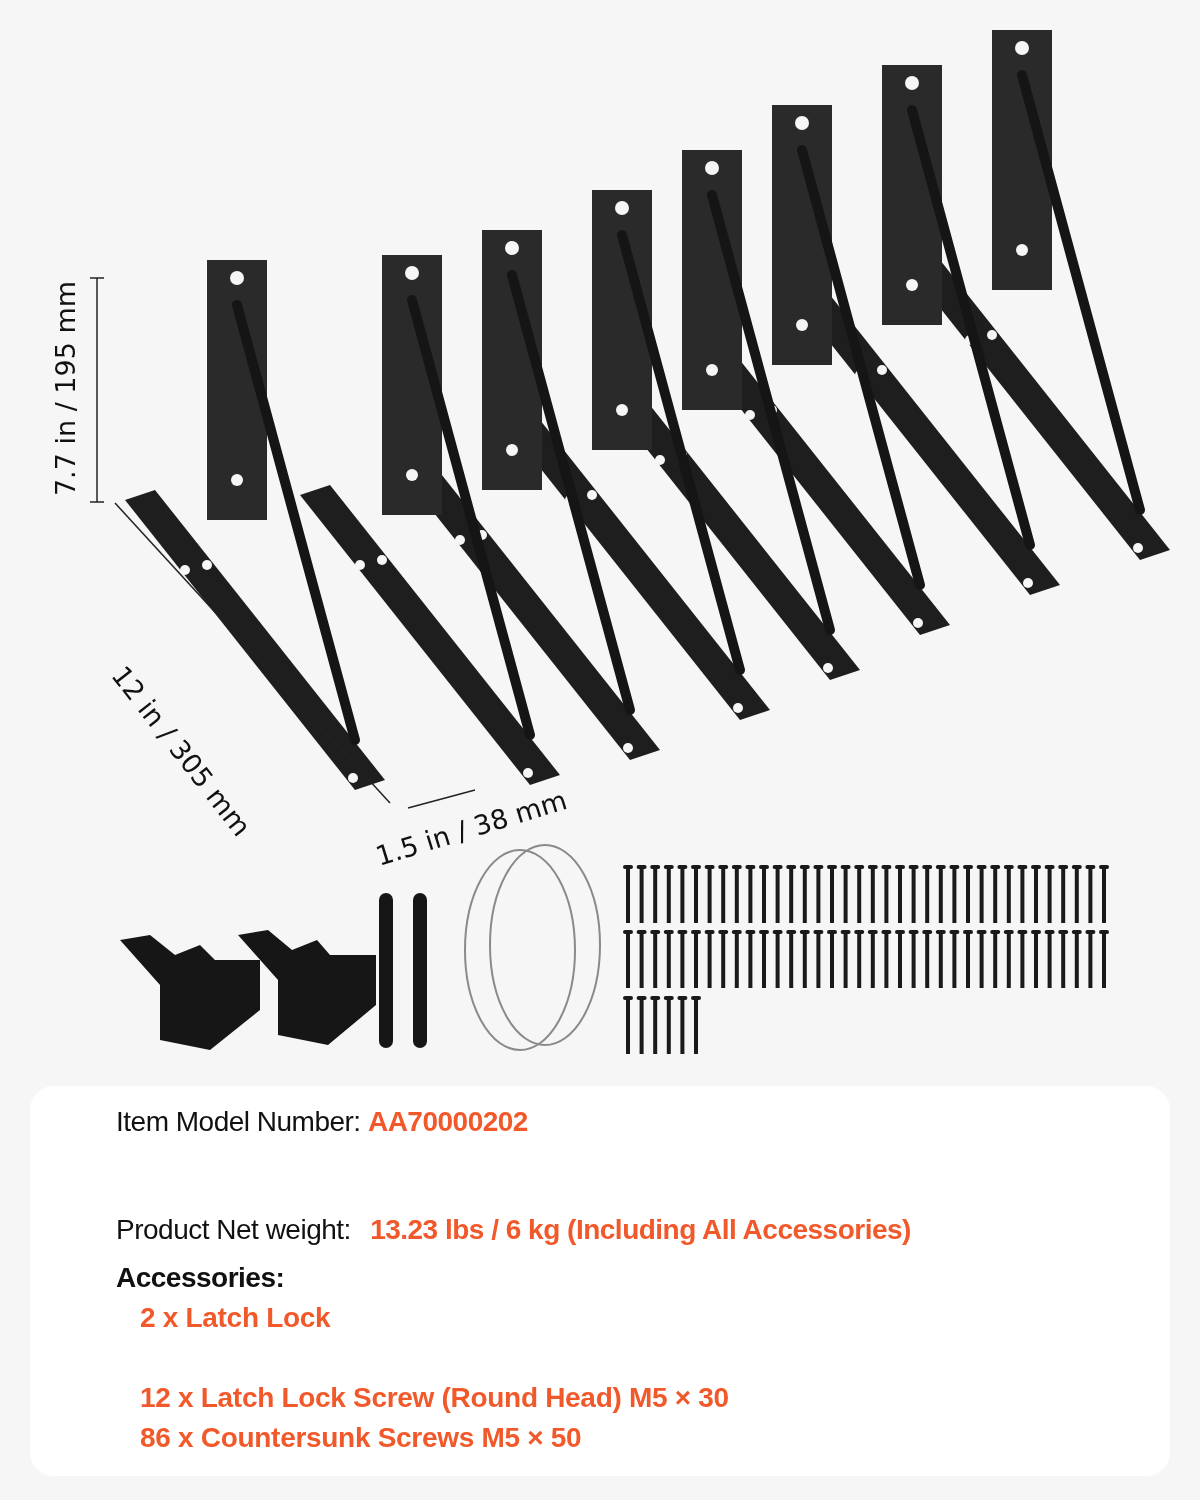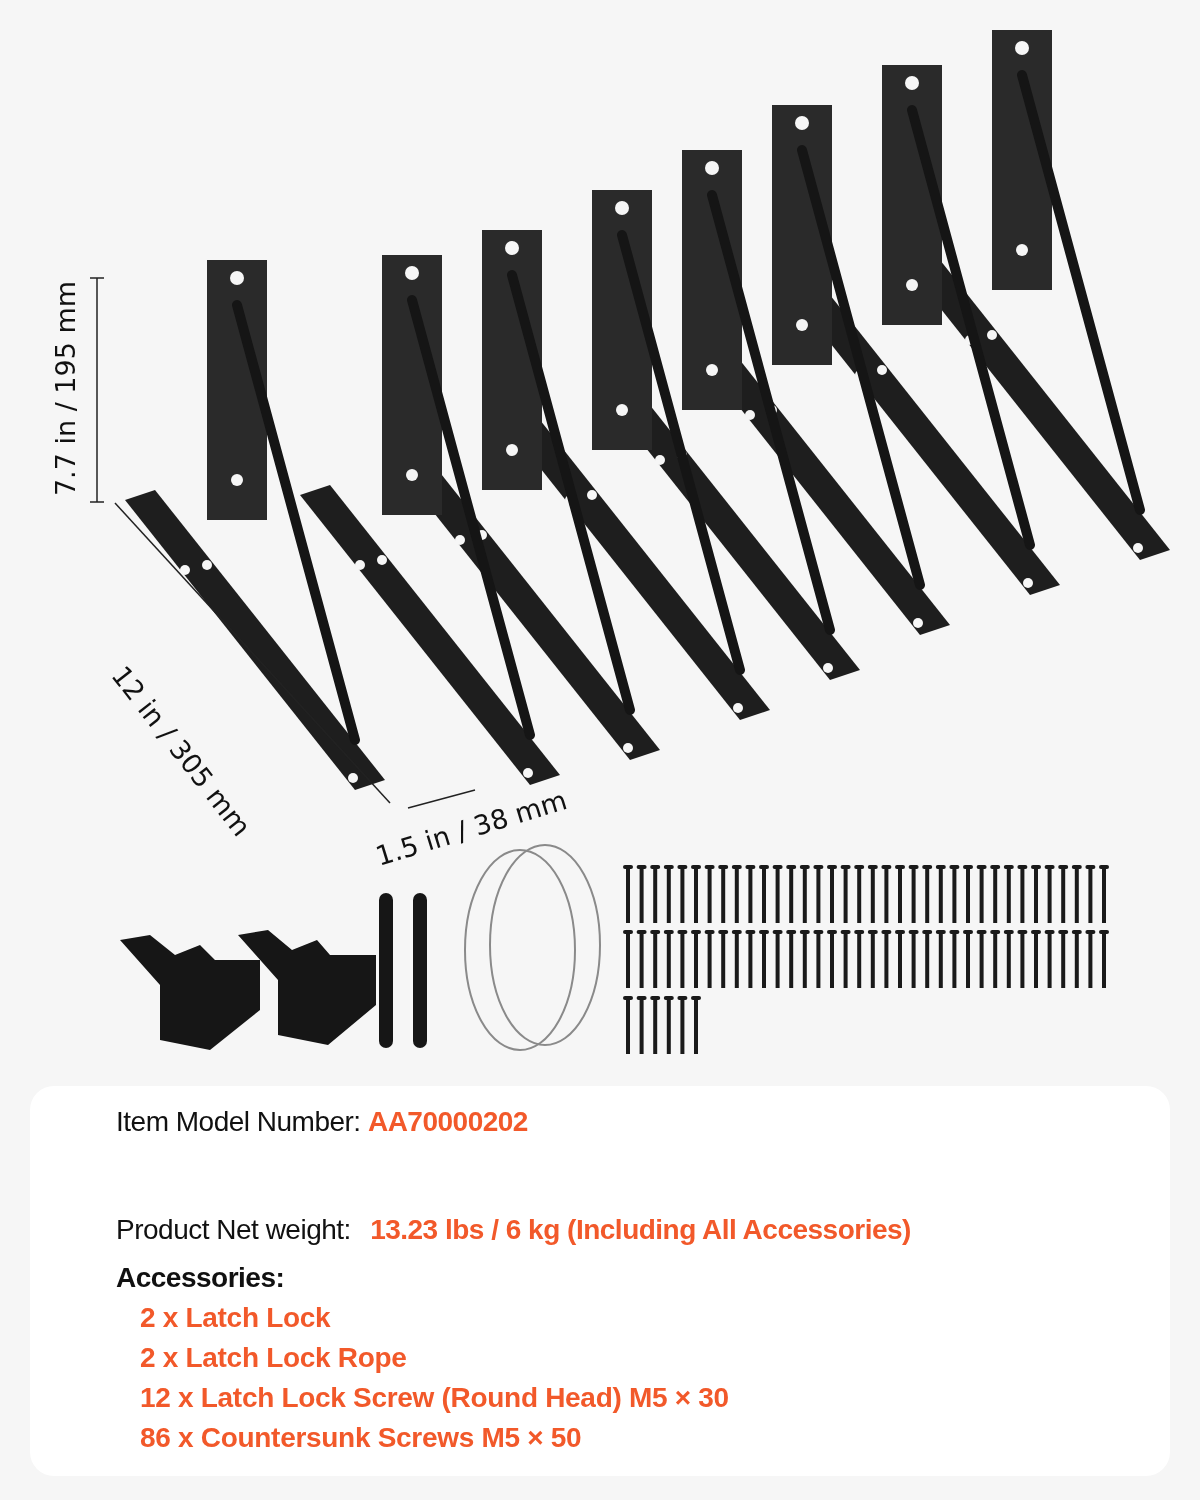--- a/index.html
+++ b/index.html
@@ -238,16 +238,15 @@
   <div class="row" style="left:86px; top:20px;">
     <span class="lbl">Item Model Number:</span>
     <span class="val">AA70000202</span>
   </div>
   <div class="row" style="left:86px; top:128px;">
     <span class="lbl">Product Net weight:</span>
     <span class="val" style="margin-left:12px;">13.23 lbs / 6 kg (Including All Accessories)</span>
   </div>
   <div class="row lbl" style="left:86px; top:176px;font-weight:bold;">Accessories:</div>
   <div class="acc" style="top:216px;">2 x Latch Lock</div>
-  <div class="acc" style="top:256px;">2 x Latch Lock Rope</div>
   <div class="acc" style="top:296px;">12 x Latch Lock Screw (Round Head) M5 × 30</div>
   <div class="acc" style="top:336px;">86 x Countersunk Screws M5 × 50</div>
 </div>
 
 </body></html>

